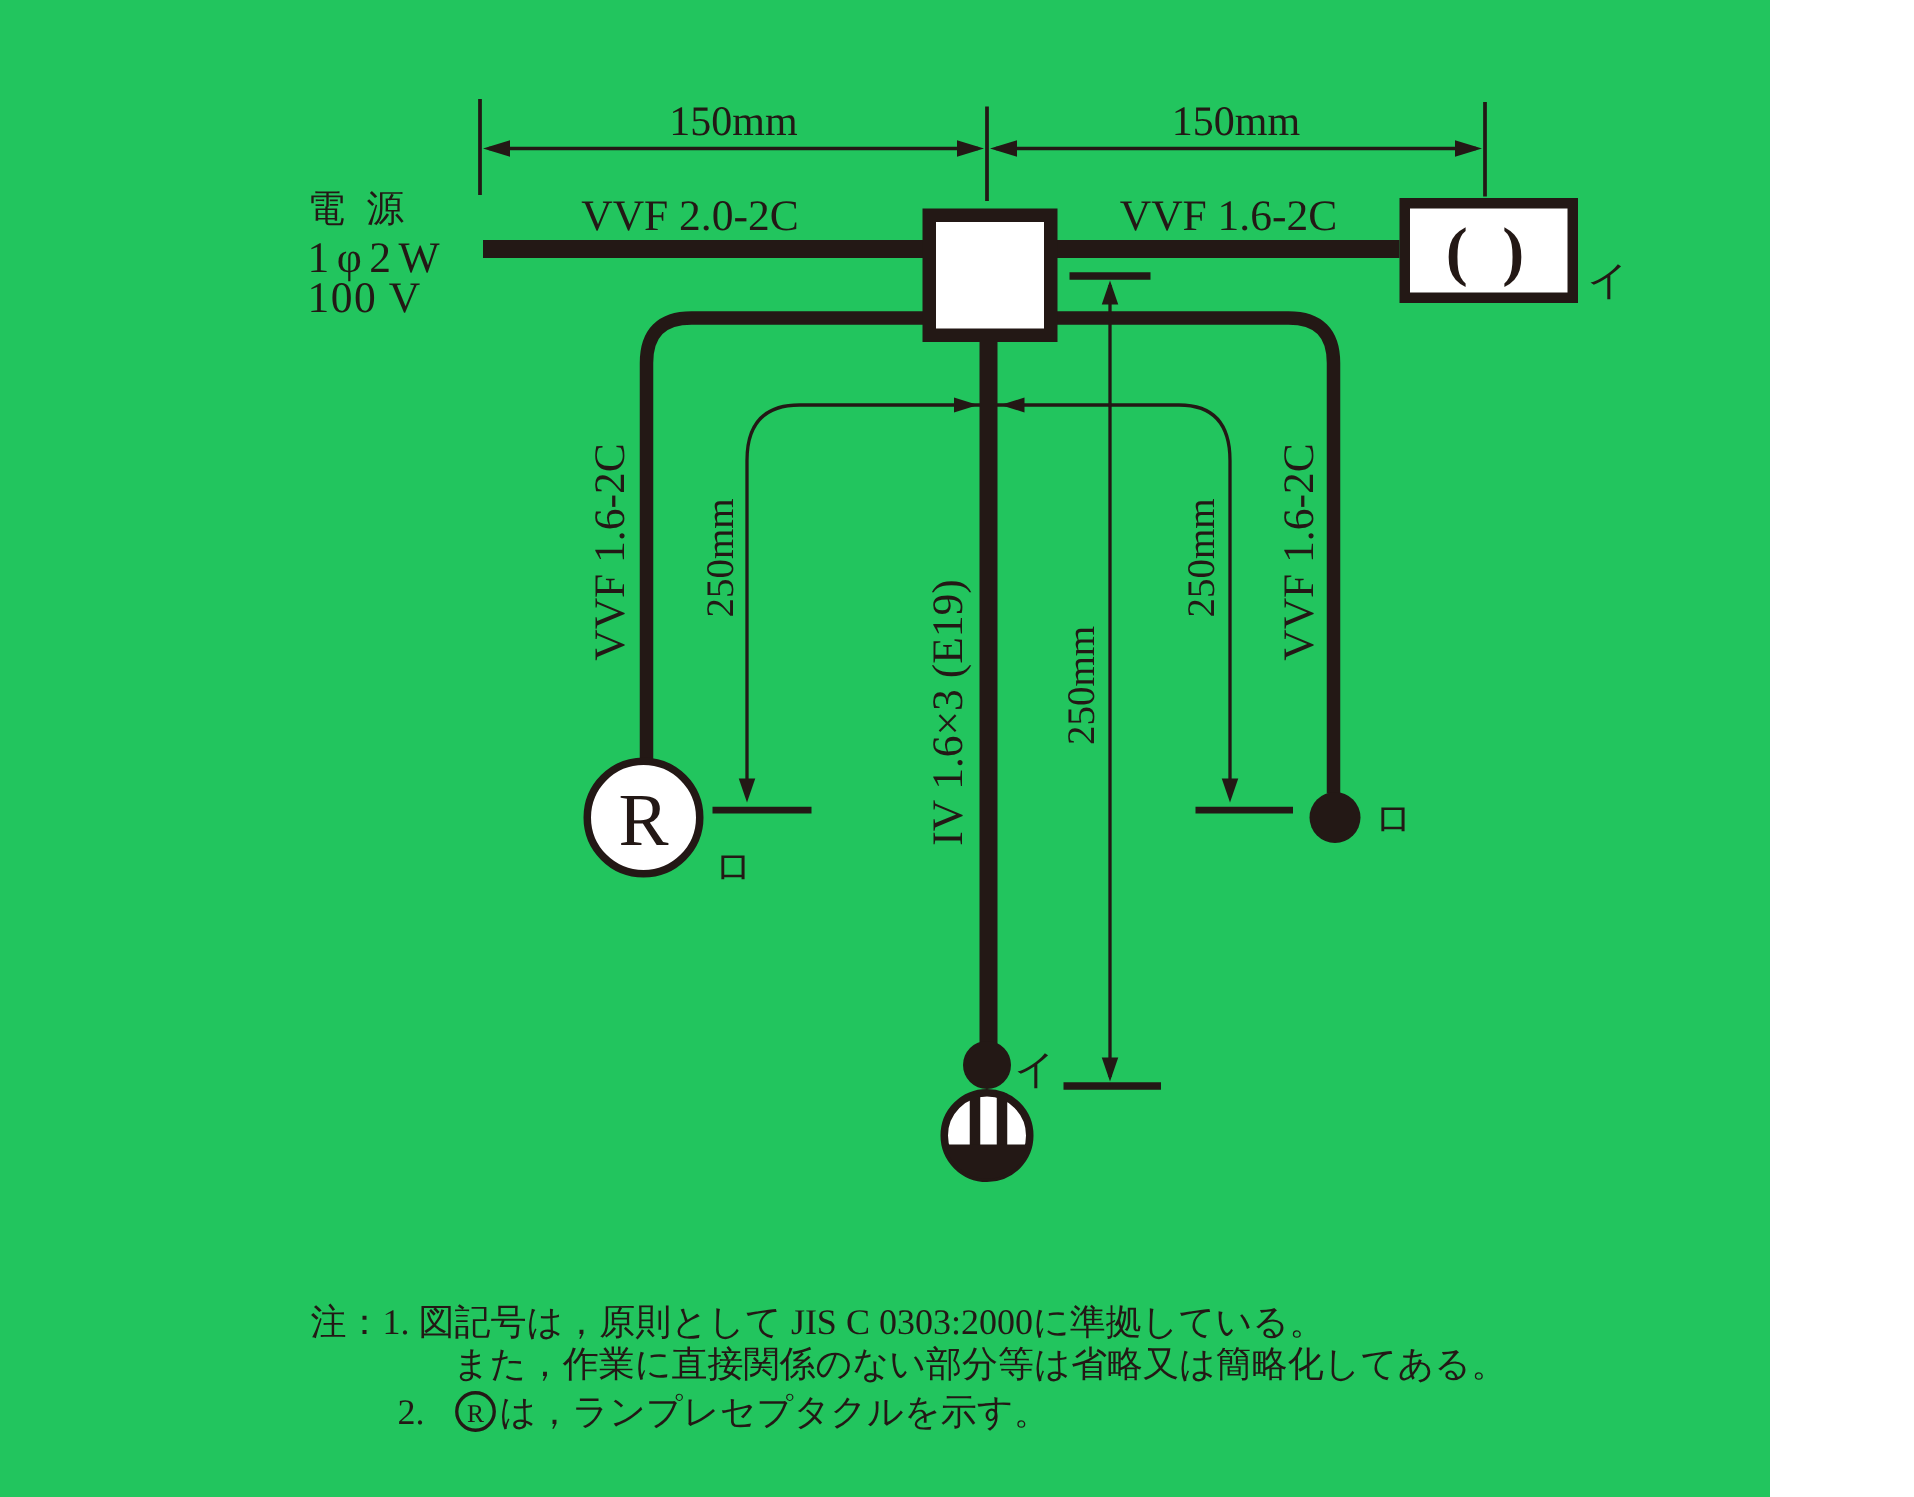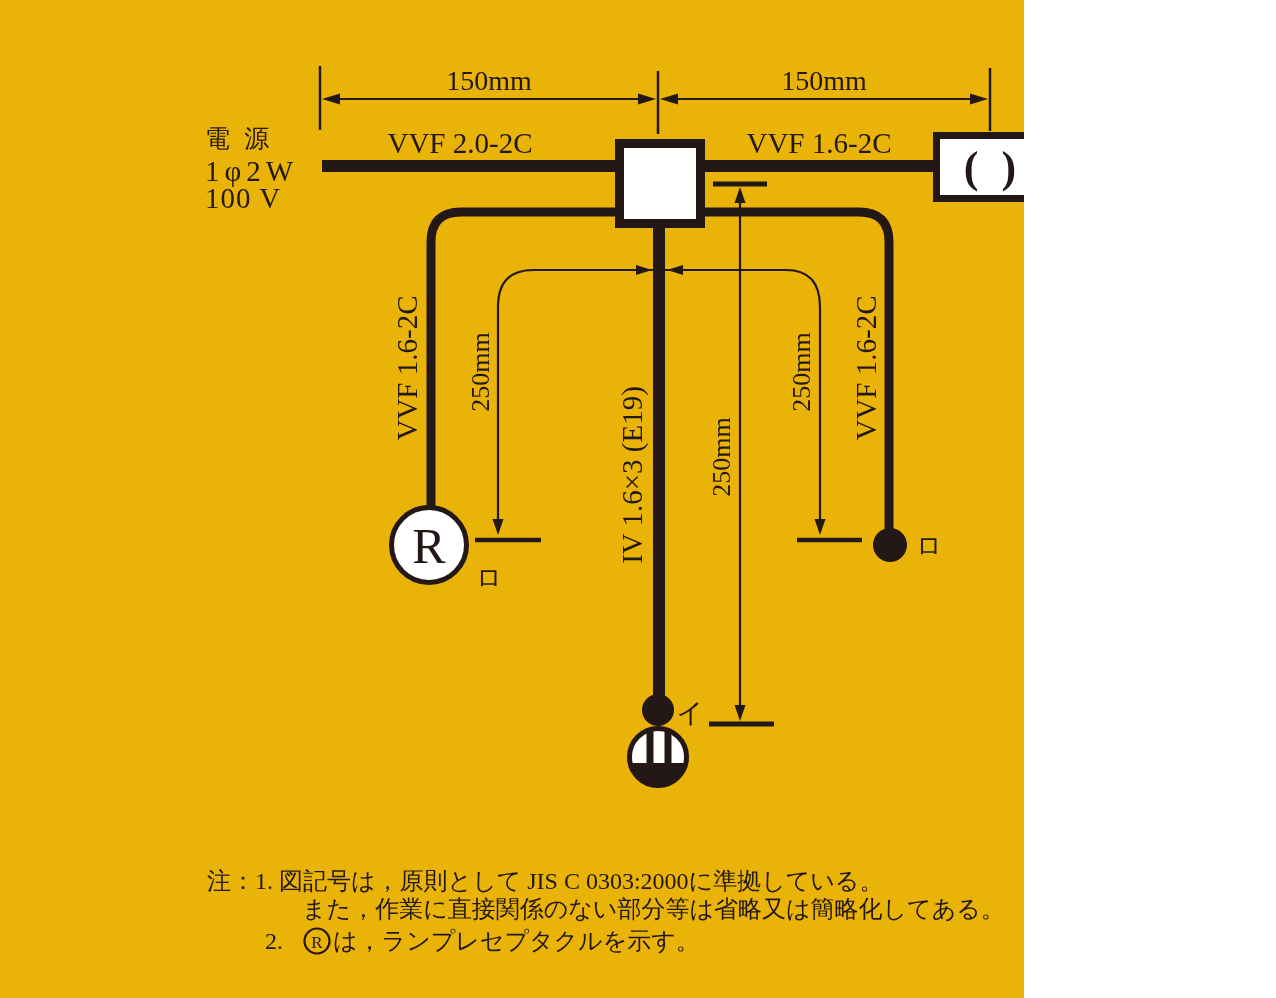--- a/index.html
+++ b/index.html
@@ -1,16 +1,16 @@
 <!DOCTYPE html>
 <html><head>
 <meta charset="utf-8">
 <style>
   html,body{margin:0;padding:0;background:#ffffff;}
-  .canvas{position:relative;width:1024px;height:998px;background:#eab308;overflow:hidden;}
+  .canvas{position:relative;width:1180px;height:998px;background:#22c55e;overflow:hidden;}
   svg{display:block;}
   svg text{
     font-family:"Liberation Serif","DejaVu Serif",serif;
     fill:#231815;
   }
   .jp{font-family:"Liberation Serif","DejaVu Serif",serif;}
   .wire{stroke:#231815;fill:none;stroke-linejoin:round;}
   .thin{stroke:#231815;stroke-width:2.2;fill:none;}
   .tick{stroke:#231815;}
   .arrow{fill:#231815;stroke:none;}

